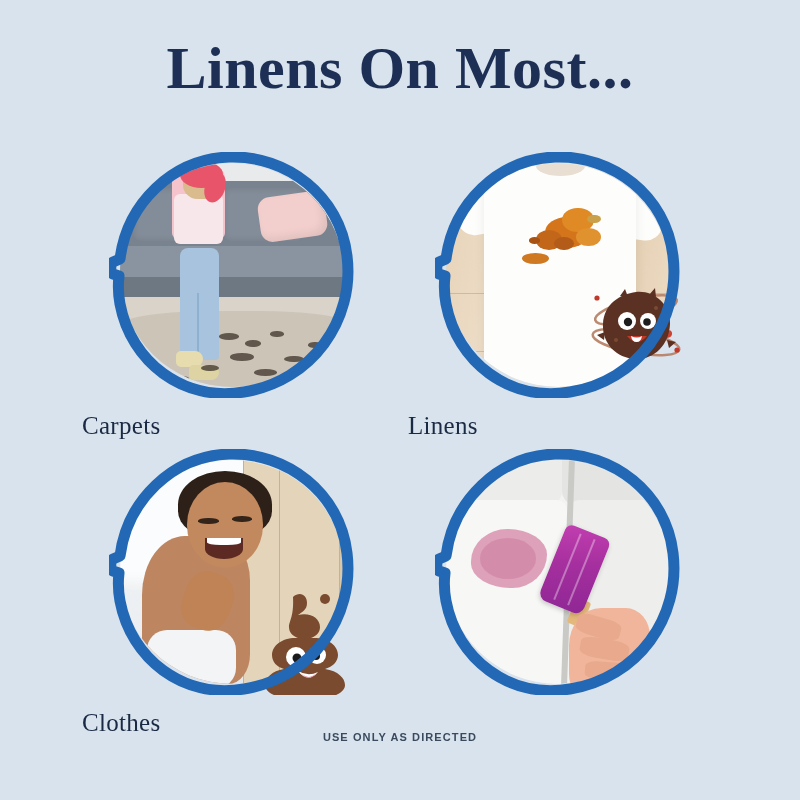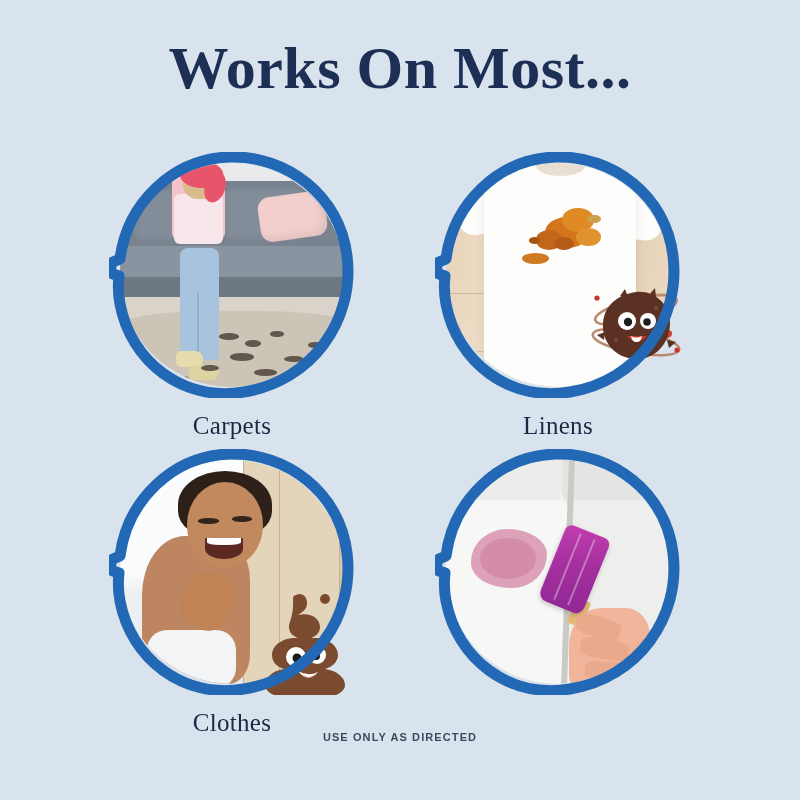--- a/index.html
+++ b/index.html
@@ -33,21 +33,20 @@
   
   .grid {
     position: absolute;
     top: 152px;
     left: 0;
     width: 800px;
   }
   .cell {
     position: absolute;
     width: 300px;
-    text-align: center;
   }
   .cell-0 { left: 82px;  top: 0px;   }
   .cell-1 { left: 408px; top: 0px;   }
   .cell-2 { left: 82px;  top: 297px; }
   .cell-3 { left: 408px; top: 297px; }
 
   .circle-wrap {
     position: relative;
     width: 246px;
     height: 246px;
@@ -158,21 +157,21 @@
   .s4-stick  { position:absolute; left:56%; top:62%; width:7%; height:12%; background:#e3b87a; border-radius:3px; transform:rotate(22deg); }
   .s4-hand   { position:absolute; left:55%; top:66%; width:36%; height:42%; background:#f0b59a; border-radius:40% 30% 18% 30%; }
   .s4-finger { position:absolute; background:#e8a98d; border-radius:30%; }
 
   
   .mascot { position:absolute; }
 </style>
 </head>
 <body>
 
-<div class="page-title">Works On Most...</div>
+<div class="page-title">Linens On Most...</div>
 
 <div class="grid">
 
   <div class="cell cell-0">
     <div class="circle-wrap">
       <div class="photo-clip">
         <div class="scene">
           <div class="s1-wall"></div>
           <div class="s1-couch"></div>
           <div class="s1-back"></div>

